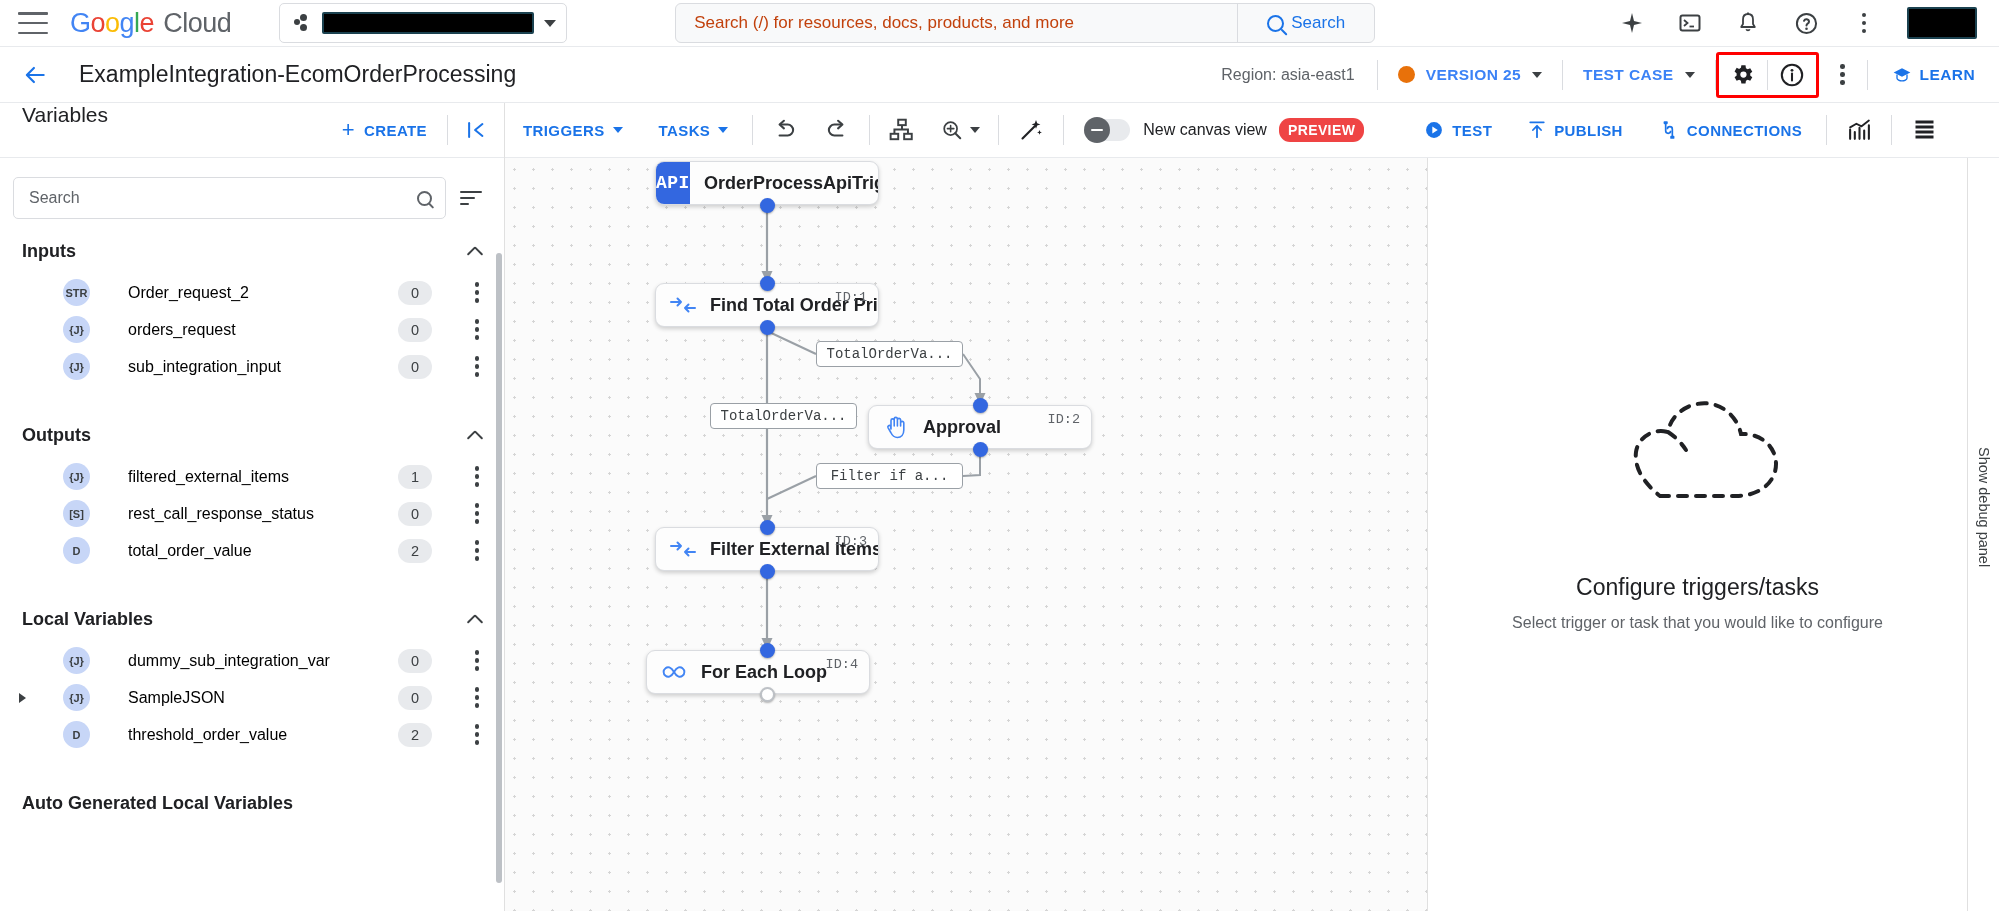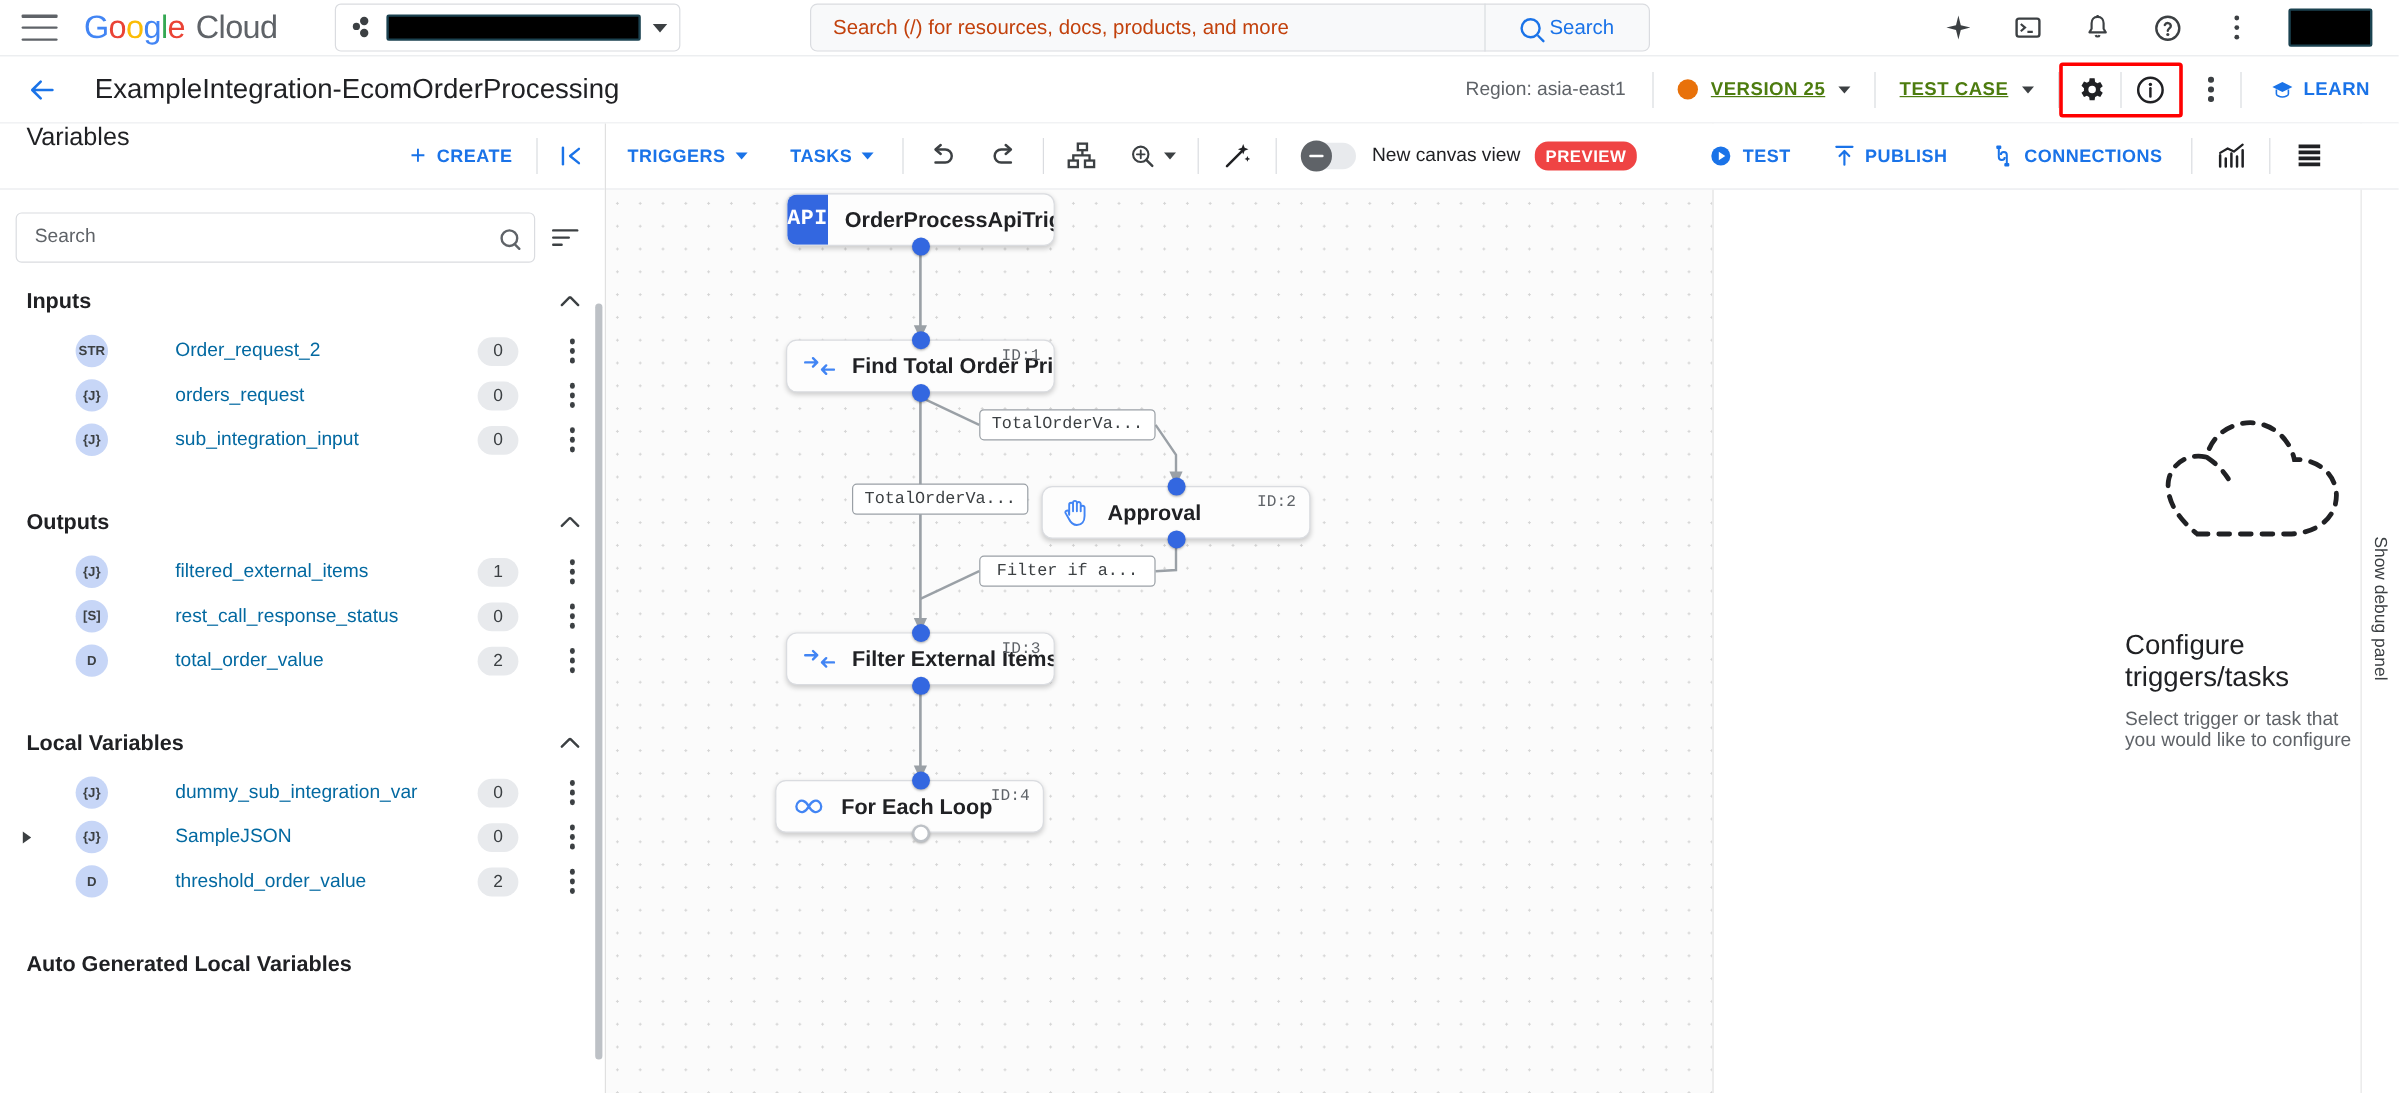--- a/index.html
+++ b/index.html
@@ -65,21 +65,21 @@
     border-bottom:1px solid #e8eaed;
     background:#fff;
   }
   .backarrow { margin-left:20px; width:30px;height:30px; color:#1a73e8; display:flex;align-items:center;justify-content:center; cursor:pointer;}
   .pagetitle { margin-left:29px; font-size:23px; color:#202124; white-space:nowrap;}
   .pb-right { margin-left:auto; display:flex; align-items:center; height:100%; }
   .region { font-size:16px; color:#5f6368; padding: 0 22px; white-space:nowrap;}
   .vsep { width:1px; height:30px; background:#dadce0; }
   .verbtn { display:flex; align-items:center; gap:11px; padding:0 20px; cursor:pointer; white-space:nowrap;}
   .statusdot { width:17px;height:17px;border-radius:50%;background:#E8710A; flex:none;}
-  .verlabel { font-size:15.5px; font-weight:bold; letter-spacing:.4px; color:#4d7c0f;text-decoration:underline;}
+  .verlabel { font-size:15.5px; font-weight:bold; letter-spacing:.4px; color:#3b82f6;}
   .caret-sm { width:0;height:0;border-left:5px solid transparent;border-right:5px solid transparent;border-top:6px solid #3c4043;}
   .redbox { border:3px solid #FF0000; border-radius:3px; display:flex; align-items:center; height:46px; }
   .iconbtn { width:48px; height:40px; display:flex;align-items:center;justify-content:center; cursor:pointer; color:#202124;}
   .learnbtn { display:flex;align-items:center;gap:8px; color:#1a73e8; font-size:15.5px; font-weight:bold; letter-spacing:.4px; padding:0 24px; cursor:pointer;}
   .kdots { display:flex;flex-direction:column;gap:3.5px;align-items:center;}
   .kdots i { width:4.5px;height:4.5px;background:#3c4043;border-radius:50%;display:block;}
 
   
   .mainrow { display:flex; height: calc(911px - 47px - 56px); width:100%; }
 
@@ -109,21 +109,21 @@
   .chev::before{left:0;transform:rotate(-45deg);} .chev::after{right:0;transform:rotate(45deg);}
 
   .varrow { display:flex;align-items:center; height:37px; padding-left:14px; padding-right:16px;gap:23px;}
   .expandarrow { width:18px; flex:none; display:flex; align-items:center; justify-content:center; color:#3c4043;}
   .typechip {
     width:27px;height:27px;border-radius:50%;background:#c7d6f7;
     display:flex;align-items:center;justify-content:center;
     font-size:11px; font-weight:bold; color:#3c4043; flex:none; margin-left:8px;
     font-family:"Liberation Sans", sans-serif;
   }
-  .varname { margin-left:33px; font-size:16px; color:#0369a1; white-space:nowrap;}
+  .varname { margin-left:15px; font-size:16px; color:#000000; white-space:nowrap;}
   .countchip { margin-left:auto; min-width:34px;height:24px;border-radius:12px;background:#e8eaed;display:flex;align-items:center;justify-content:center;font-size:14.5px;color:#3c4043;}
   .rowdots { width:22px; display:flex;flex-direction:column;gap:3.5px;align-items:center;margin-left:11px;cursor:pointer;}
   .rowdots i { width:4.5px;height:4.5px;background:#3c4043;border-radius:50%;display:block;}
   .grp-gap { height:28px; }
   .lp-scrollbar { position:absolute; right:2px; top:150px; width:6px; height:630px; background:#bdc1c6; border-radius:3px;}
 
   
   .canvasarea {
     flex:1; position:relative; overflow:hidden;
     background-color:#fbfbfb;
@@ -144,21 +144,21 @@
   .port { position:absolute; width:15px;height:15px;border-radius:50%; background:#3367E0; box-shadow:0 1px 2px rgba(0,0,0,.3);}
   .port.hollow { background:#fff; border:2px solid #bdc1c6; }
   .edgelabel {
     position:absolute; background:#fff; border:1px solid #9aa0a6; border-radius:4px;
     height:26px; display:flex;align-items:center;justify-content:center;
     font-family:"Liberation Mono", monospace; font-size:14px; color:#3c4043; padding:0 10px; white-space:nowrap;
   }
   svg.edges { position:absolute; left:0; top:0; width:100%; height:100%; pointer-events:none; }
 
   
-  .rightpanel { width:540px; flex:none; border-left:1px solid #e0e0e0; background:#fff; display:flex; flex-direction:row; position:relative;}
+  .rightpanel { width:540px; flex:none; border-left:1px solid #e0e0e0; background:#fff; display:flex; flex-direction:column; position:relative;}
   .rp-head { height:55px; display:flex;align-items:center; border-bottom:1px solid #e8eaed; }
   .rp-title { margin-left:22px; font-size:22px; color:#202124;}
   .rp-actions { margin-left:auto; display:flex;align-items:center;gap:14px; padding-right:20px;}
   .rp-body { flex:1; display:flex;flex-direction:column;align-items:center;justify-content:center; padding-bottom:60px; }
   .cloudimg { margin-bottom:62px; }
   .rp-h { font-size:23px; color:#202124; }
   .rp-sub { font-size:16px; color:#5f6368; margin-top:13px;}
   .debugstrip {
     width:32px; flex:none; border-left:1px solid #e0e0e0; background:#fff;
     display:flex; align-items:center; justify-content:center;

